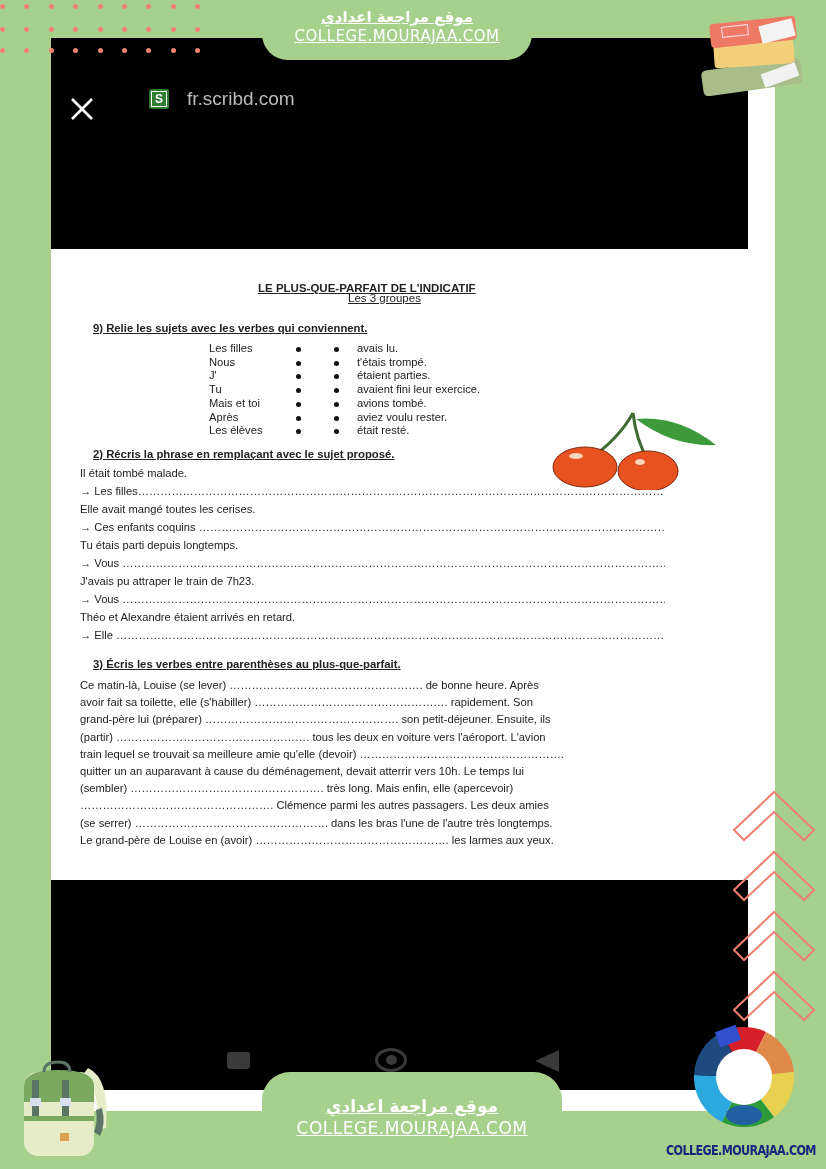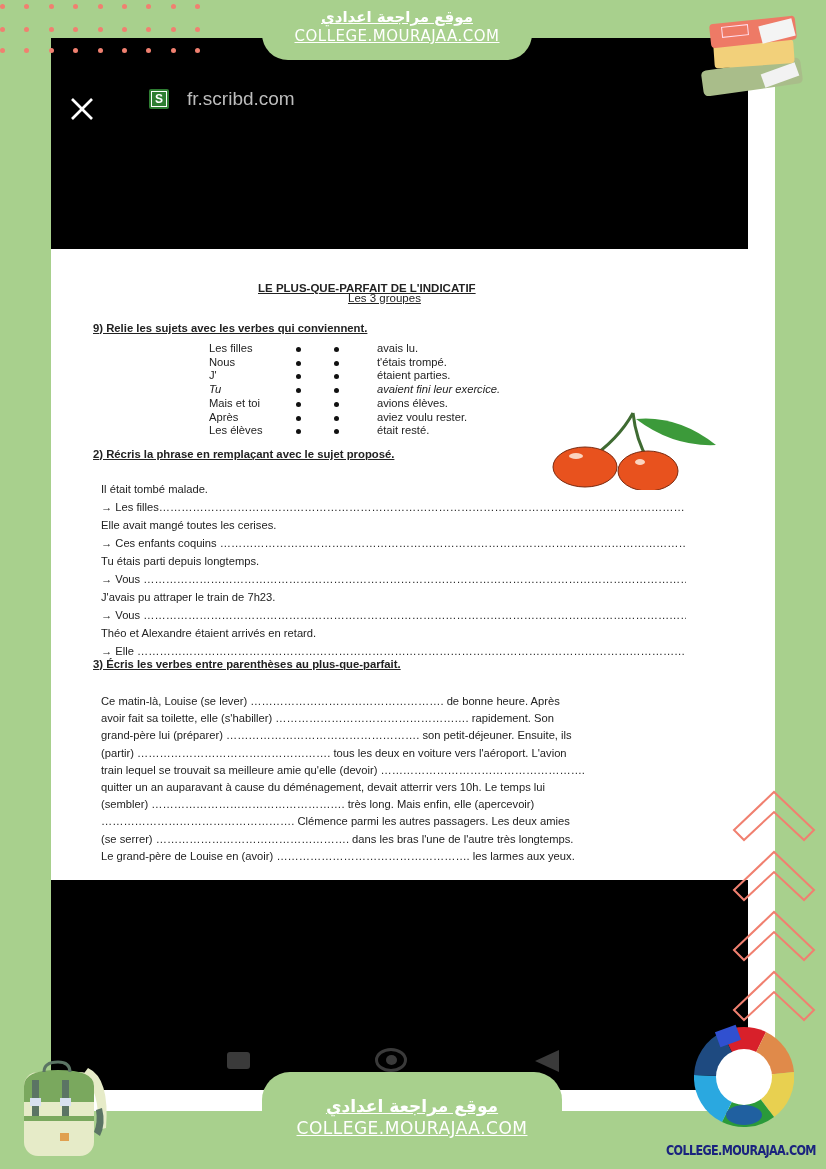--- a/index.html
+++ b/index.html
@@ -23,22 +23,22 @@
   .title { left:151px; top:117px; color:#000000; font-size:19px; font-weight:bold; letter-spacing:0.2px; }
   
   .doc { font-family:"Liberation Sans", sans-serif; color:#222; font-size:11.2px; }
   .doc-title { left:258px; top:282px; font-weight:bold; text-decoration:underline; font-size:11.5px; }
   .doc-sub { left:348px; top:292px; text-decoration:underline; font-size:11.5px;text-align:center; }
   .sec { left:93px; font-weight:bold; text-decoration:underline; font-size:11.3px; }
   .match-row { left:0; width:826px; height:14px; }
   .match-row .subj { position:absolute; left:169px;margin-left:40px; }
   .match-row .d1 { position:absolute; left:296px; top:5px; width:5px; height:5px; border-radius:50%; background:#111; }
   .match-row .d2 { position:absolute; left:334px; top:5px; width:5px; height:5px; border-radius:50%; background:#111; }
-  .match-row .verb { position:absolute; left:377px; }
-  .line { left:101px; width:585px; white-space:nowrap; overflow:hidden;margin-top:16px; }
+  .match-row .verb { position:absolute; left:357px; }
+  .line { left:80px; width:585px; white-space:nowrap; overflow:hidden; }
   
   .nav-square { left:227px; top:1052px; width:23px; height:17px; background:#3a3a3a; border-radius:3px; }
   .nav-circle { left:375px; top:1048px; width:32px; height:24px; border:3px solid #3a3a3a; border-radius:50%; box-sizing:border-box; }
   .nav-circle::after { content:""; position:absolute; left:8px; top:4px; width:11px; height:10px; border-radius:50%; background:#3a3a3a; }
   .nav-back { left:535px; top:1050px; width:0; height:0; border-top:11px solid transparent; border-bottom:11px solid transparent; border-right:24px solid #3a3a3a; }
   .logo-text { left:666px; top:1142px; color:#1a237e; font-family:"DejaVu Sans", sans-serif; font-weight:bold; font-size:14px; letter-spacing:-0.8px; transform:scaleX(0.8); transform-origin:left; }
 </style>
 </head>
 <body>
 
@@ -121,31 +121,31 @@
       <span class="d1"></span>
       <span class="d2"></span>
       <span class="verb">t'étais trompé.</span>
     </div>
     <div class="abs doc match-row" style="top: 369.4px;">
       <span class="subj">J'</span>
       <span class="d1"></span>
       <span class="d2"></span>
       <span class="verb">étaient parties.</span>
     </div>
-    <div class="abs doc match-row" style="top: 383.1px; font-style: italic;">
+    <div class="abs doc match-row" style="top: 383.1px;">
       <span class="subj">Tu</span>
       <span class="d1"></span>
       <span class="d2"></span>
       <span class="verb">avaient fini leur exercice.</span>
     </div>
     <div class="abs doc match-row" style="top: 396.8px;">
       <span class="subj">Mais et toi</span>
       <span class="d1"></span>
       <span class="d2"></span>
-      <span class="verb">avions élèves.</span>
+      <span class="verb">avions tombé.</span>
     </div>
     <div class="abs doc match-row" style="top: 410.5px;">
       <span class="subj">Après</span>
       <span class="d1"></span>
       <span class="d2"></span>
       <span class="verb">aviez voulu rester.</span>
     </div>
     <div class="abs doc match-row" style="top: 424.2px; text-align: center;">
       <span class="subj">Les élèves</span>
       <span class="d1"></span>

